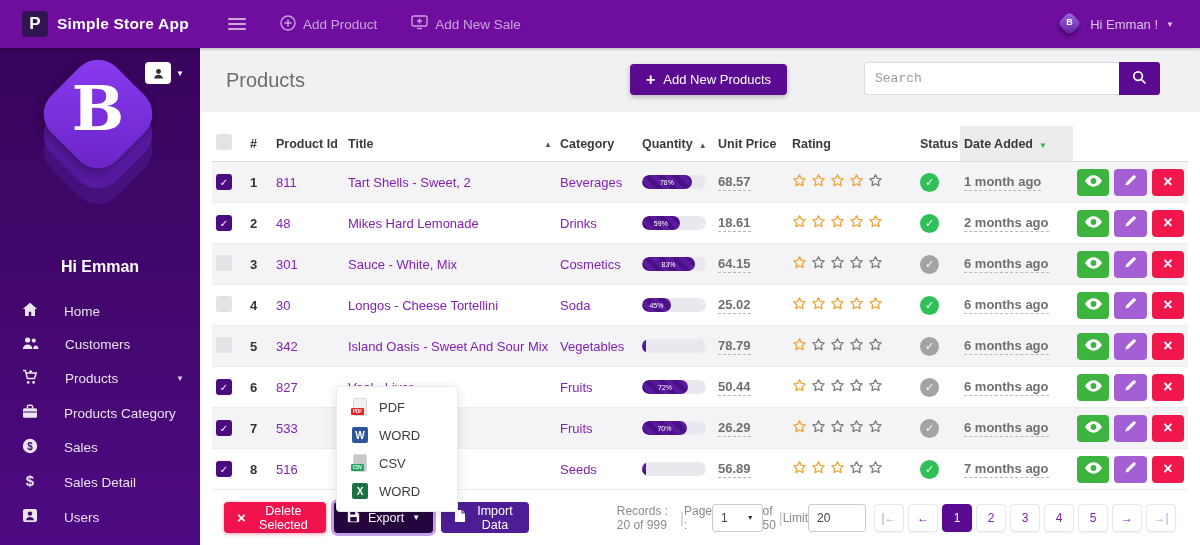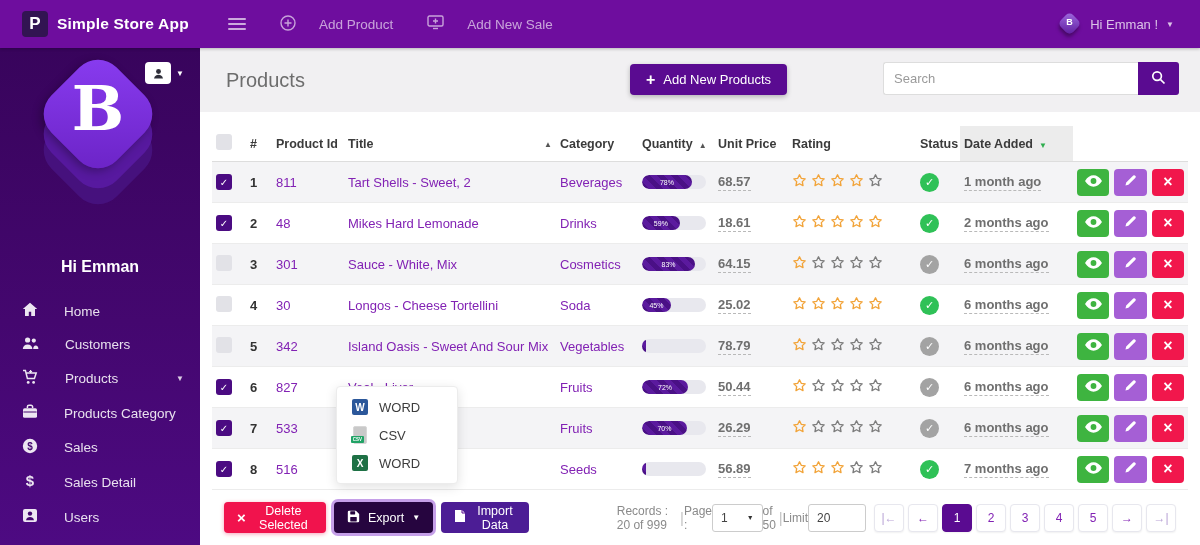--- a/index.html
+++ b/index.html
@@ -8,21 +8,21 @@
 
   
   .topbar { position:absolute; left:0; top:0; width:1200px; height:48px; background:#6e0d9e;
             display:flex; align-items:center; z-index:30; box-shadow:0 1px 3px rgba(0,0,0,.25); }
   .brand { width:200px; display:flex; align-items:center; gap:9px; padding-left:22px; }
   .brand-logo { width:26px; height:26px; background:#321452; color:#fff; border-radius:4px;
                 display:flex; align-items:center; justify-content:center; font-weight:bold; font-size:17px; }
   .brand-name { color:#fff; font-size:15.5px; font-weight:bold; letter-spacing:.2px; }
   .hamburger { margin-left:28px; display:flex; flex-direction:column; gap:3px; cursor:pointer; }
   .hamburger i { display:block; width:18px; height:2px; background:rgba(255,255,255,.65); border-radius:1px; }
-  .top-action { display:flex; align-items:center; gap:23px; color:rgba(255,255,255,.62); font-size:13.5px; margin-left:34px; cursor:pointer; }
+  .top-action { display:flex; align-items:center; gap:7px; color:rgba(255,255,255,.62); font-size:13.5px; margin-left:34px; cursor:pointer; }
   .top-right { margin-left:auto; margin-right:26px; display:flex; align-items:center; gap:8px; color:rgba(255,255,255,.75); font-size:13px; cursor:pointer; }
   .avatar { width:24px; height:22px; position:relative; }
   .avatar b { position:absolute; left:3px; top:2px; width:17px; height:17px; border-radius:5px;
               background:linear-gradient(135deg,#a06be0,#5d1b9e); transform:rotate(45deg);
               box-shadow:2px 3px 4px rgba(0,0,0,.35); }
   .avatar span { position:absolute; left:8px; top:4px; color:#fff; font-size:9px; font-weight:bold; }
 
   
   .sidebar { position:absolute; left:0; top:48px; width:200px; height:497px;
              background:linear-gradient(180deg,#38045c 0%, #44076f 55%, #4d0a82 100%); z-index:20; }
@@ -45,21 +45,21 @@
   .nav-item .nav-caret { position:absolute; right:16px; font-size:8px; color:rgba(255,255,255,.8); }
 
   
   .main { position:absolute; left:200px; top:48px; width:1000px; height:497px; background:#fff; }
   .main-header { height:64px; background:#f1f0f2; display:flex; align-items:center; position:relative; }
   .page-title { color:#6d6d6d; font-size:20px; margin-left:26px; font-weight:normal; }
   .add-new-btn { position:absolute; left:430px; top:16px; height:31px; padding:0 16px; background:#5a0b91; color:#fff;
                  border:none; border-radius:4px; font-size:13px; display:flex; align-items:center; gap:8px;
                  cursor:pointer; box-shadow:0 2px 5px rgba(0,0,0,.25); font-family:inherit; }
   .add-new-btn .plus { font-size:16px; font-weight:bold; }
-  .search-wrap { position:absolute; right:21px; top:14px; display:flex; }
+  .search-wrap { position:absolute; right:40px; top:14px; display:flex;font-family:Liberation Mono, monospace; }
   .search-input { width:255px; height:33px; border:1px solid #ddd; border-right:none; border-radius:3px 0 0 3px;
                   padding:0 10px; font-size:13px; color:#444; outline:none; font-family:inherit; }
   .search-input::placeholder { color:#9a9a9a; }
   .search-btn { width:41px; height:33px; background:#5a0b91; border:none; border-radius:0 3px 3px 0; cursor:pointer;
                 display:flex; align-items:center; justify-content:center; }
 
   
   .table-wrap { padding:14px 12px 0 12px; }
   table { border-collapse:collapse; table-layout:fixed; width:976px; }
   th { font-size:12.5px; color:#3b3b3b; text-align:left; padding:8px 4px; border-bottom:1px solid #ddd;
@@ -772,20 +772,27 @@
             <div class="pg">→</div>
             <div class="pg dim">→|</div>
           </div>
       </div>
     </div>
   </div>
 
   <div class="export-menu" id="export-menu">
       <div class="em-item">
         <span class="fic">
+          <span class="pg-body"></span>
+          <span class="tag red">PDF</span>
+        </span>
+        <span>PDF</span>
+      </div>
+      <div class="em-item">
+        <span class="fic">
           <span class="sq blue">W</span>
         </span>
         <span>WORD</span>
       </div>
       <div class="em-item">
         <span class="fic">
           <span class="pg-body" style="background:#c9c9c9;"></span>
           <span class="tag green">CSV</span>
         </span>
         <span>CSV</span>

